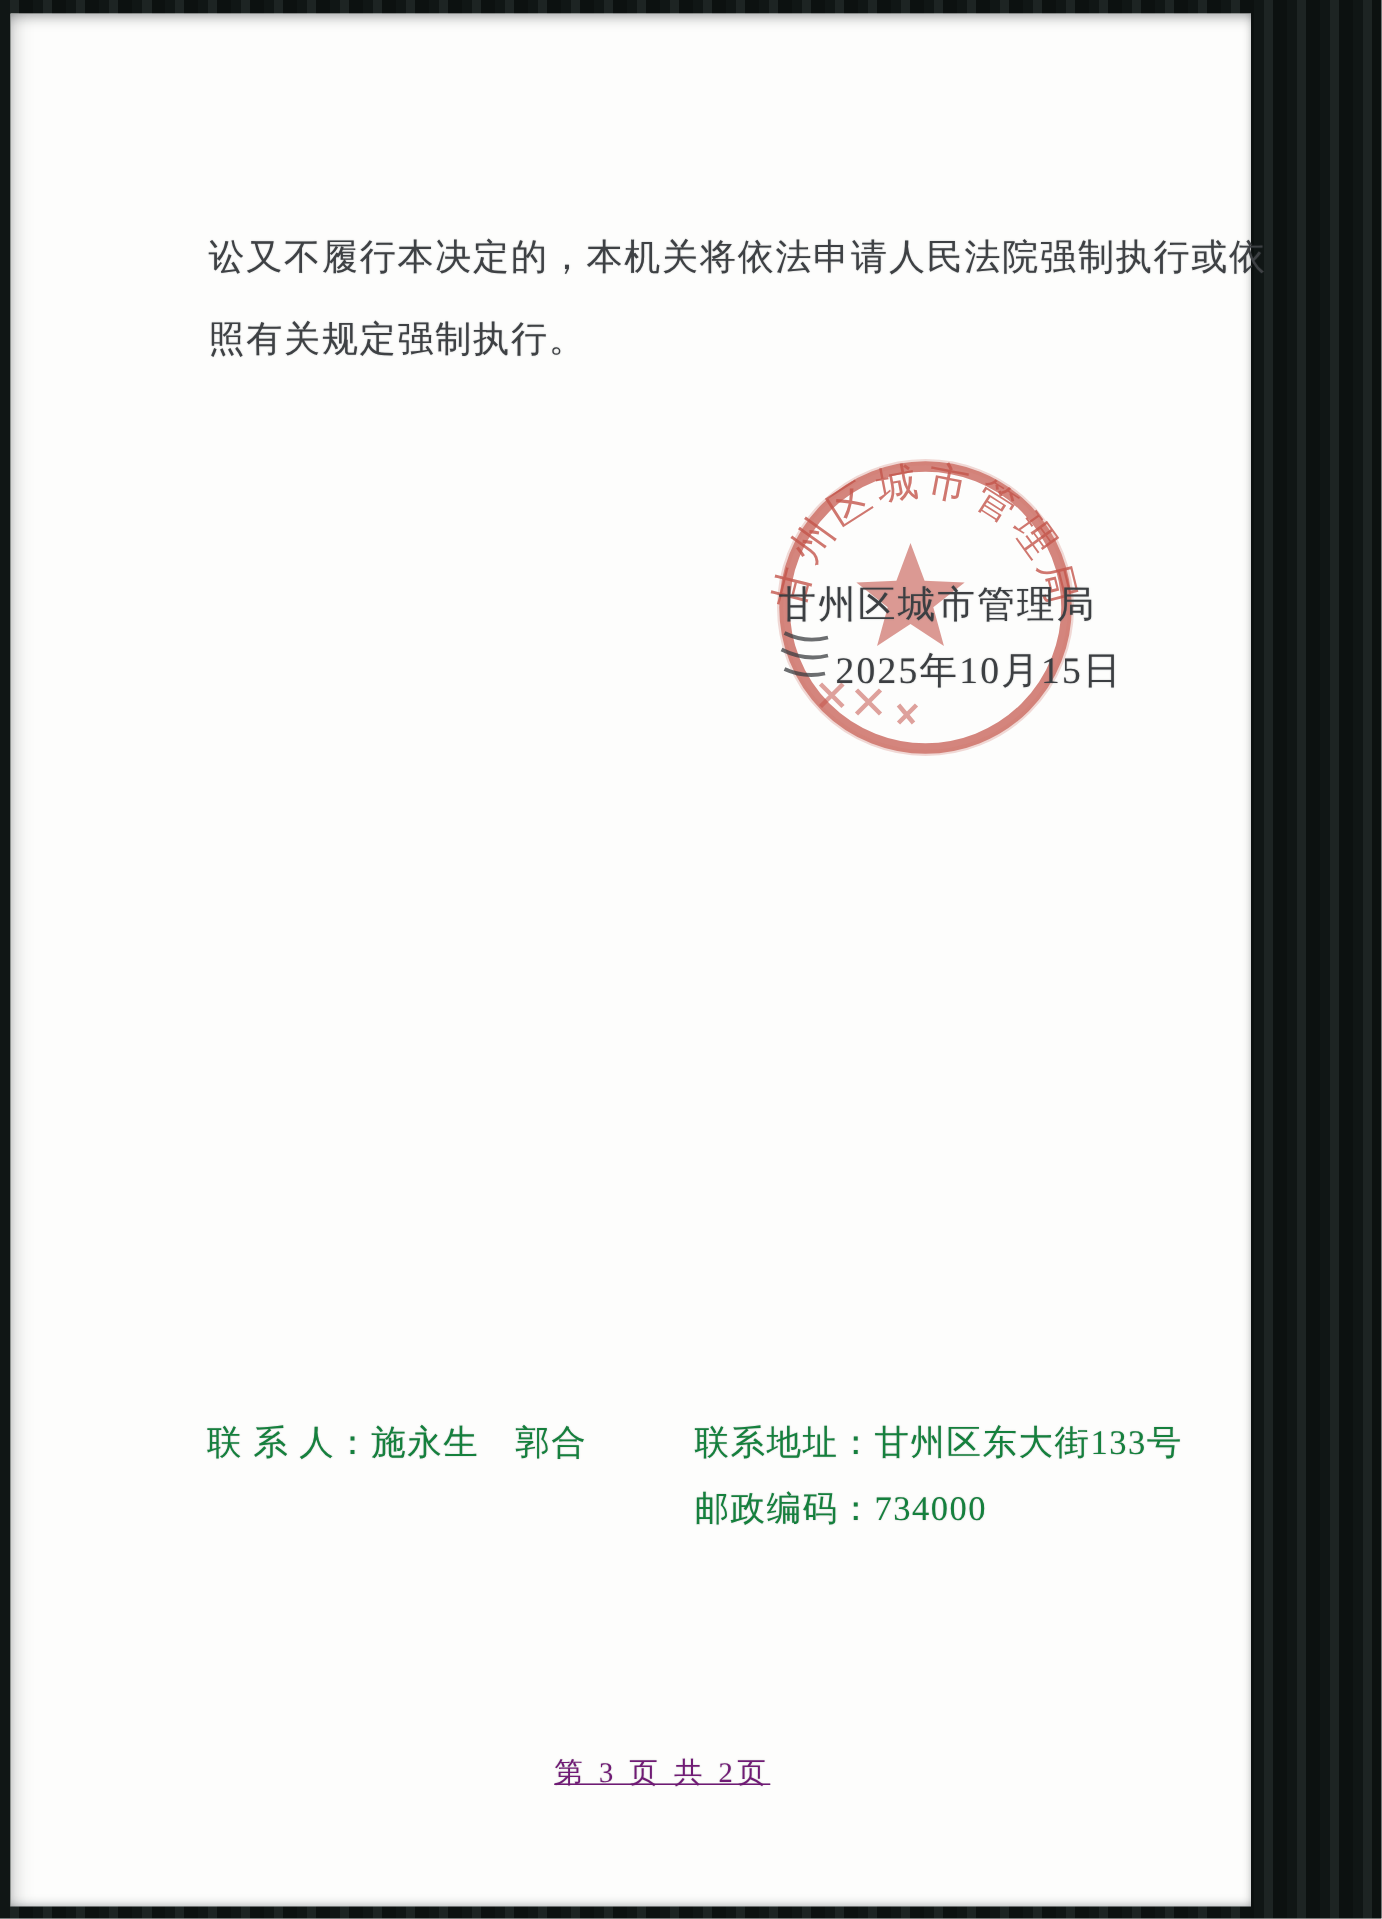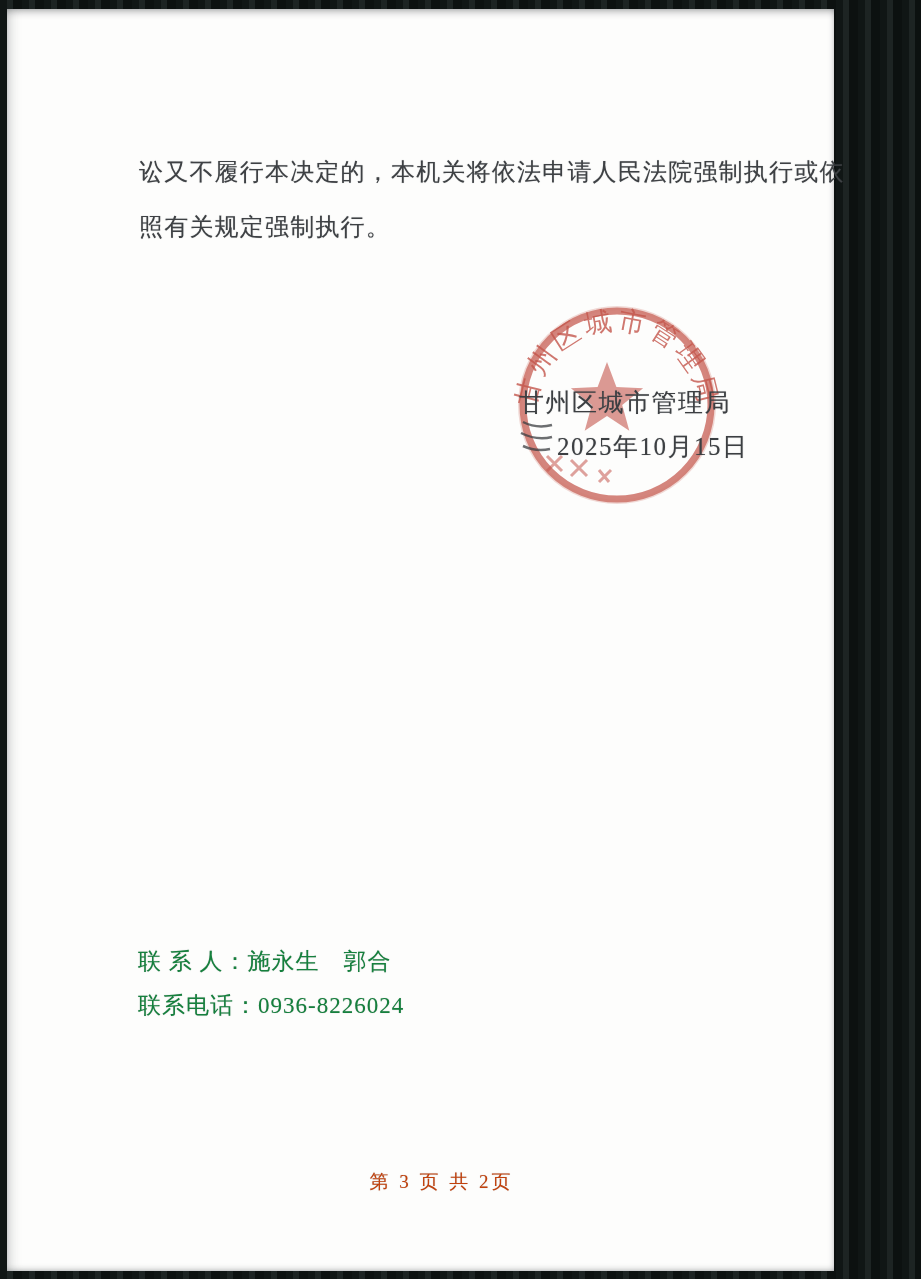--- a/index.html
+++ b/index.html
@@ -39,22 +39,23 @@
   .contact-cell{
     position:absolute;
     font-size:23px;color:#15803d;letter-spacing:1px;
     text-shadow:0 0 1px rgba(80,84,88,.4);
     white-space:nowrap;
   }
   .footer{
     position:absolute;left:0;top:1160px;width:100%;
     padding-left:42px;box-sizing:border-box;
     text-align:center;
-    font-size:19px;color:#c2410c;letter-spacing:3px;
+    font-size:19px;color:#701a75;letter-spacing:3px;
     text-shadow:0 0 1px rgba(90,94,98,.4);
+    text-decoration:underline;
   }
 </style>
 </head>
 <body>
 
 <div class="scan-bg"></div>
 
 <div class="paper">
 
   <div class="bodytext" style="left:132px;top:149px;">讼又不履行本决定的，本机关将依法申请人民法院强制执行或依</div>
@@ -78,19 +79,22 @@
 
     <path d="M16,118 q14,7 29,3 m-31,8 q16,8 31,4 m-29,9 q13,6 27,3" stroke="#3b3e41" stroke-width="2.5" fill="none" opacity="0.75"></path>
   </svg>
 
   <div class="sig-line" style="left:512px;top:377px;">甘州区城市管理局</div>
   <div class="sig-line" style="left:522px;top:421px;margin-left:28px;">2025年10月15日</div>
 
   <div class="contact-cell" style="left:131px;top:937px;">
     <span>联 系 人：</span><span>施永生　郭合</span>
   </div>
-  <div class="contact-cell" style="left:131px;top:981px;">
-    <span>联系电话：</span><span>0936-8226024</span>
+  <div class="contact-cell" style="left:456px;top:937px;">
+    <span>联系地址：</span><span>甘州区东大街133号</span>
+  </div>
+  <div class="contact-cell" style="left:456px;top:981px;">
+    <span>邮政编码：</span><span>734000</span>
   </div>
 
   <div class="footer">第 3 页 共 2页</div>
 
 </div>
 
 </body></html>

